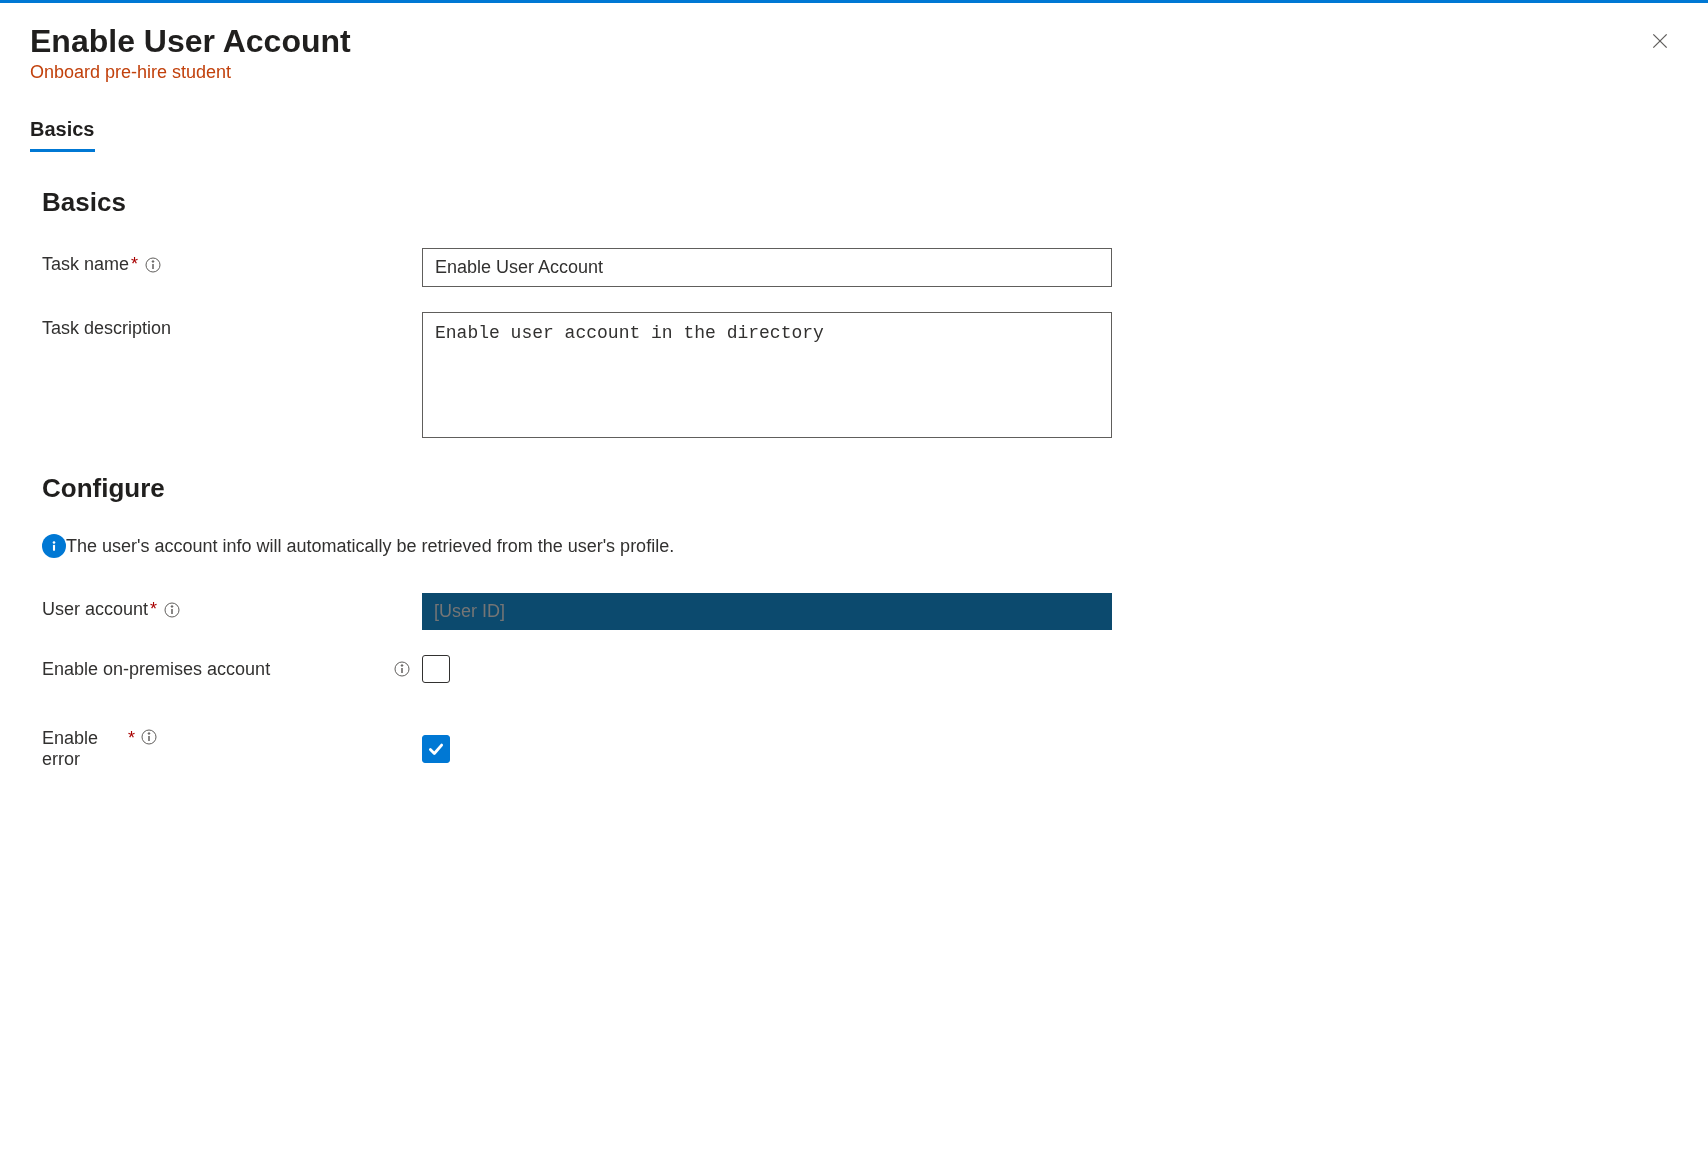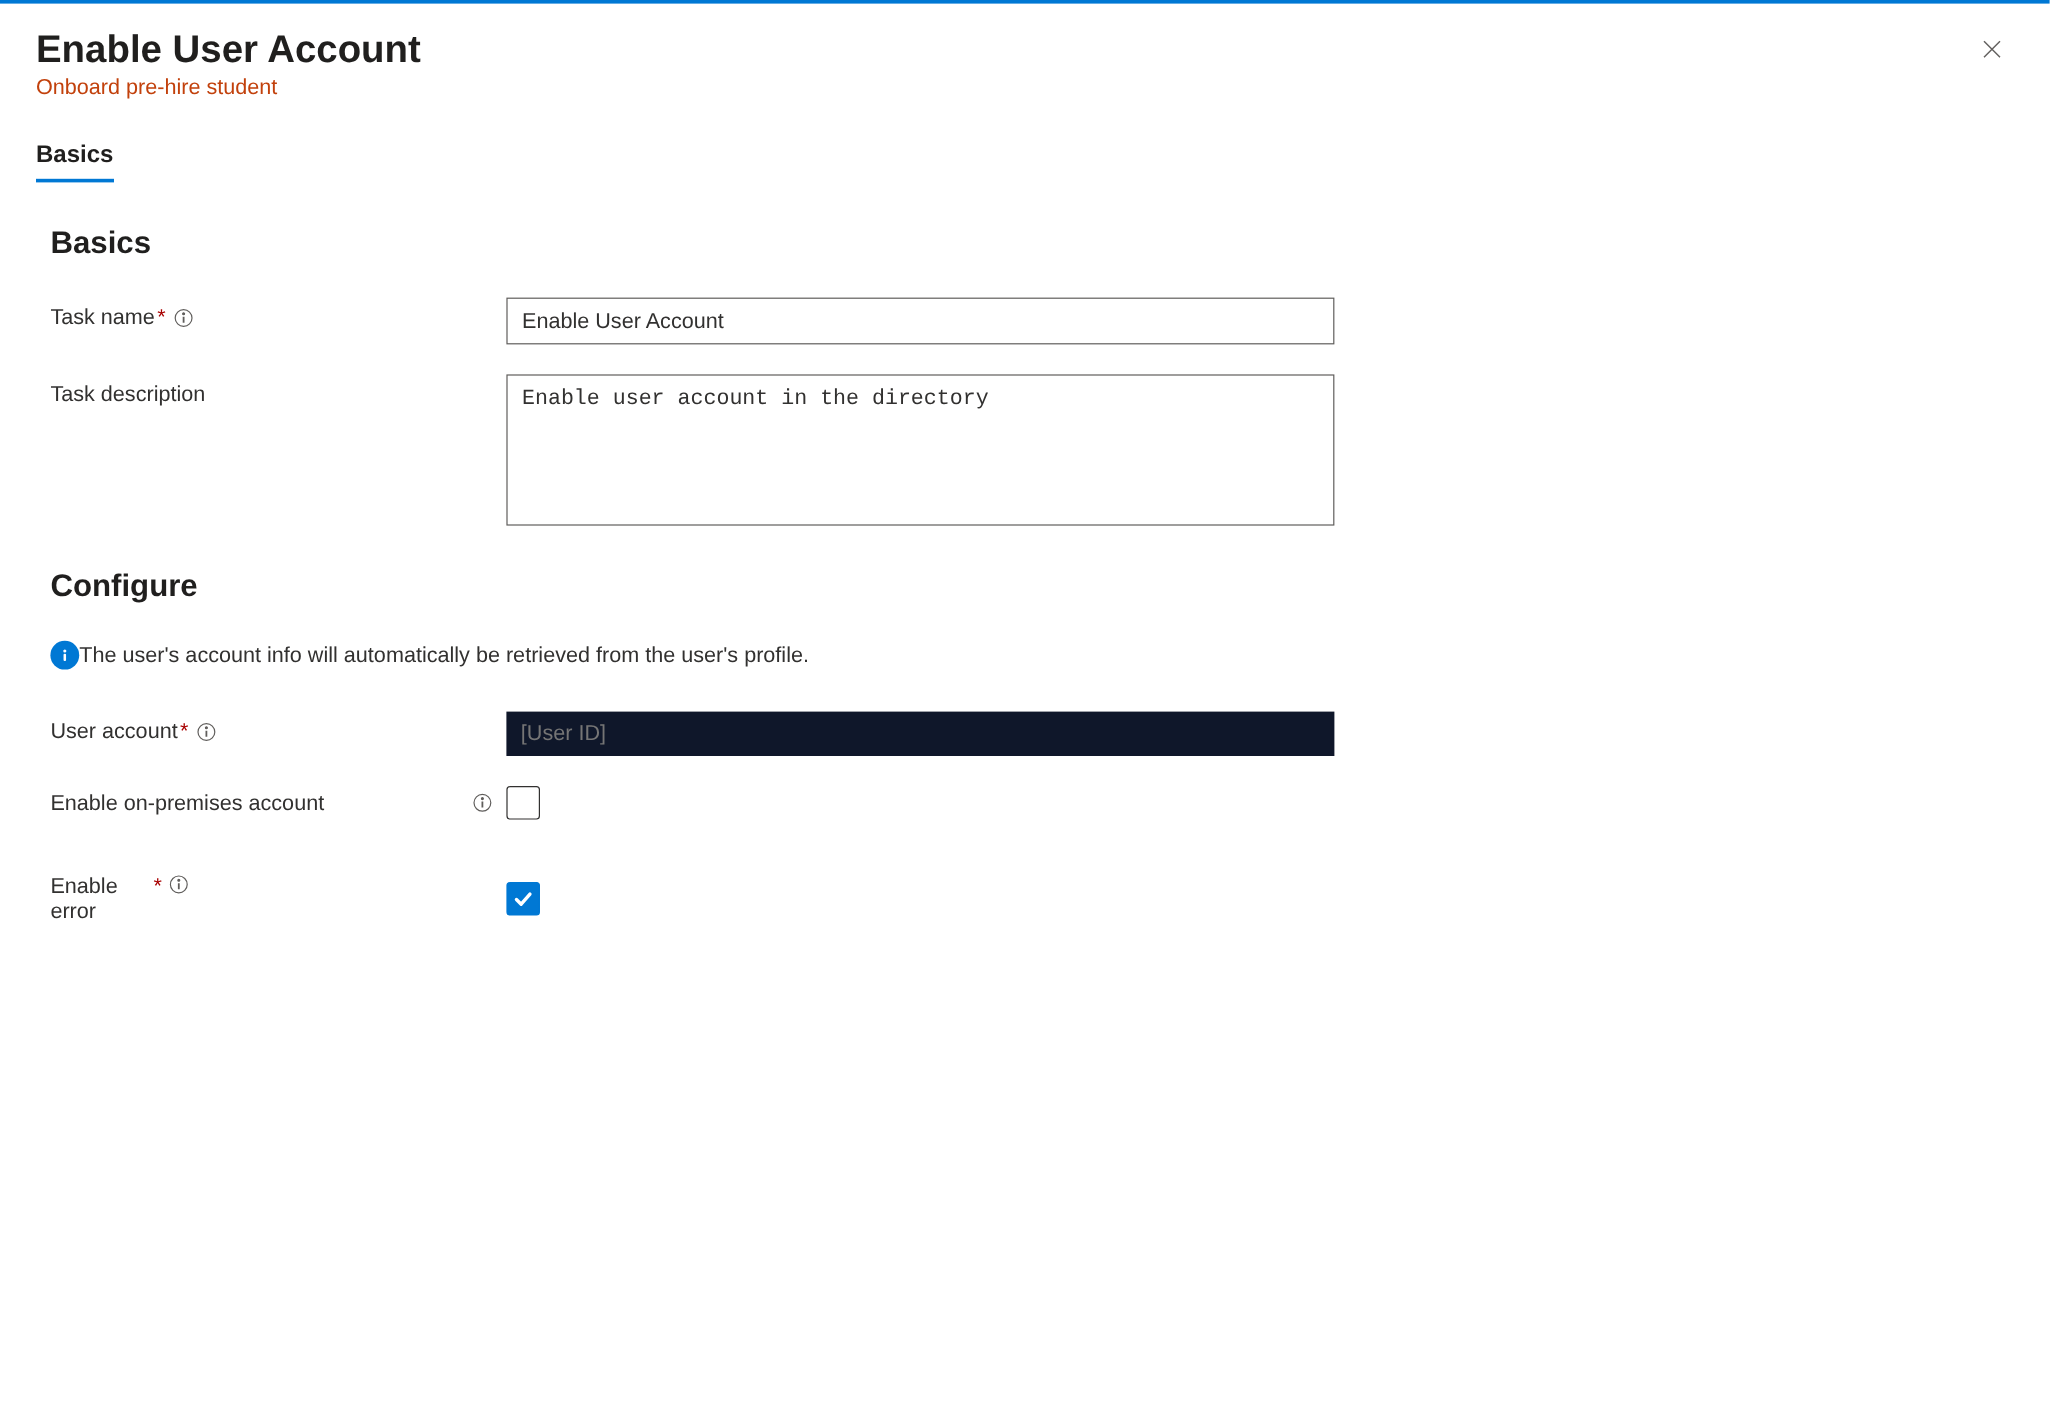--- a/index.html
+++ b/index.html
@@ -139,21 +139,21 @@
       justify-content: center;
       color: #fff;
       font-weight: bold;
       flex-shrink: 0;
     }
     .readonly-input {
       width: 690px;
       padding: 8px 12px;
       font-size: 18px;
       border: none;
-      background: #0f172a;
+      background: #0c4a6e;
       color: #a19f9d;
       font-family: inherit;
     }
     .checkbox-row {
       display: flex;
       align-items: center;
       margin-bottom: 45px;
     }
     .checkbox-label {
       width: 345px;

